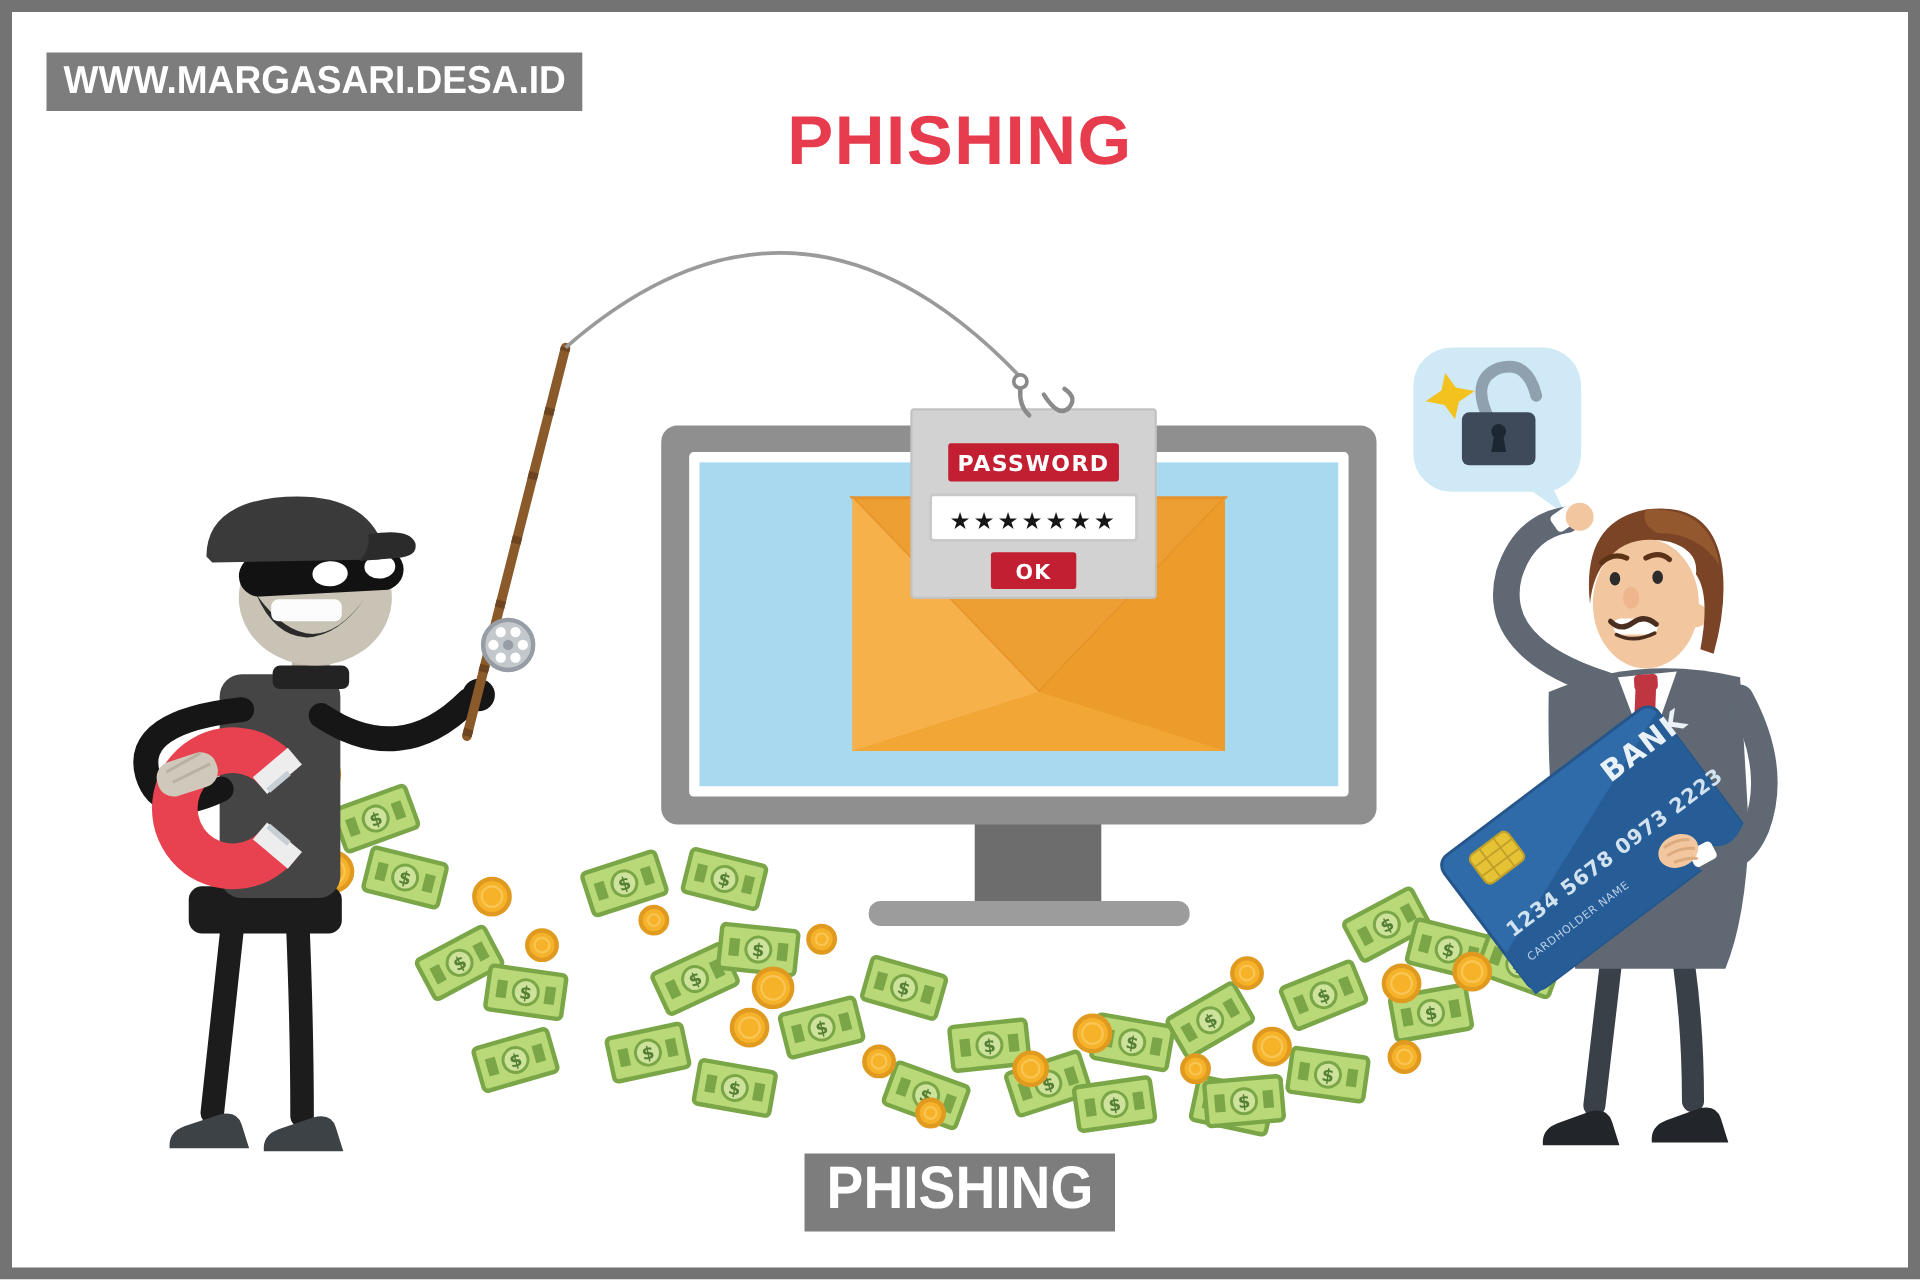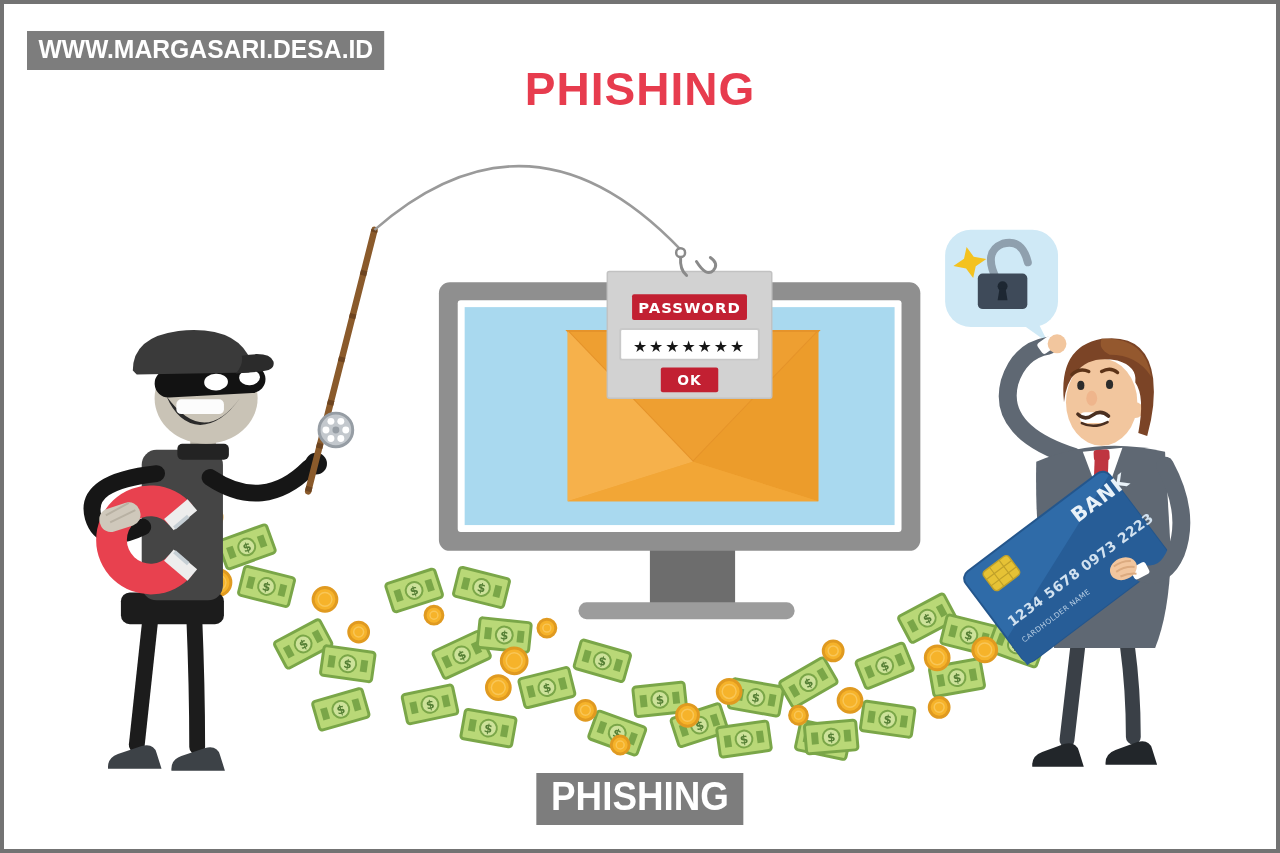--- a/index.html
+++ b/index.html
@@ -1,17 +1,17 @@
 <!DOCTYPE html>
 <html><head>
 <meta charset="utf-8">
 <style>
   html,body{margin:0;padding:0;background:#ffffff;font-family:"Liberation Sans",sans-serif;}
   .frame{position:relative;width:1280px;height:853px;box-sizing:border-box;
-         border:4px solid #737373;background:#ffffff;overflow:hidden;}
+         border:8px solid #737373;background:#ffffff;overflow:hidden;}
   .watermark{position:absolute;left:23px;top:27px;background:#7d7d7d;color:#ffffff;
              font-weight:bold;font-size:26px;line-height:1.25;padding:2px 12px 4px;
              letter-spacing:0px;transform:scaleX(.95);transform-origin:left center;z-index:5;}
   .title{position:absolute;top:58px;left:0;width:100%;text-align:center;color:#e73c4e;
          font-weight:bold;font-size:46px;letter-spacing:1px;z-index:5;}
   .footer{position:absolute;bottom:24px;left:50%;transform:translateX(-50%) scaleX(.92);
           background:#7d7d7d;color:#ffffff;font-weight:bold;font-size:40px;
           padding:1px 16px 6px;z-index:5;}
   svg.scene{position:absolute;left:0;top:0;width:100%;height:100%;}
   svg text{font-family:"DejaVu Sans","Liberation Sans",sans-serif;}

